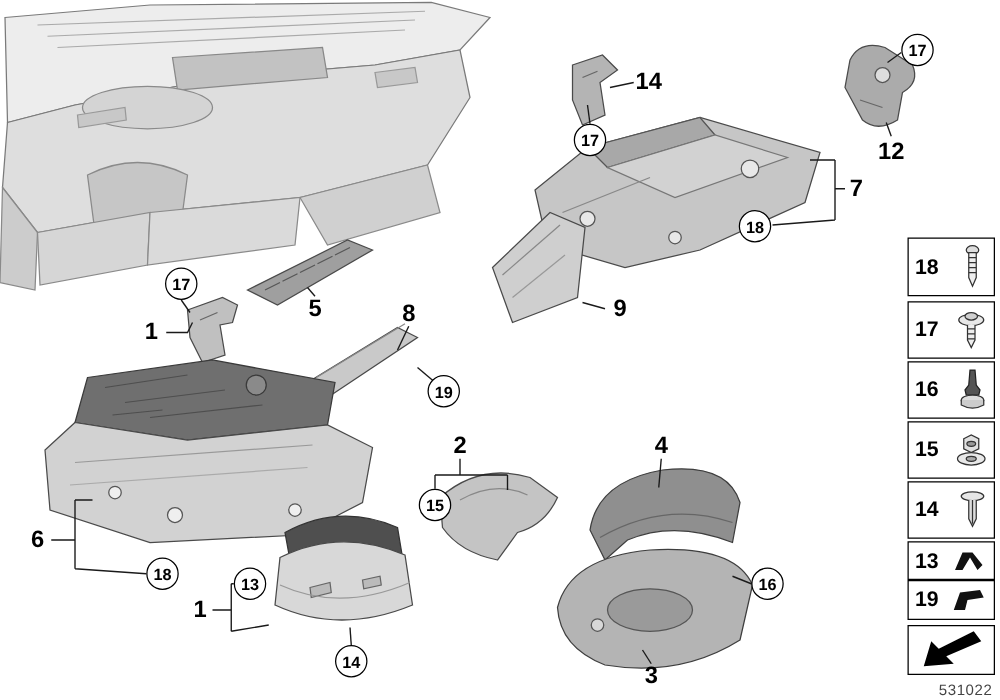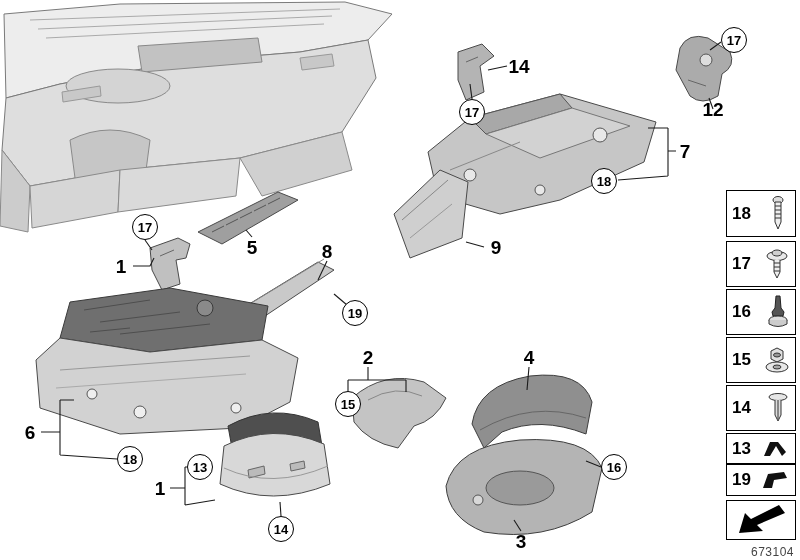--- a/index.html
+++ b/index.html
@@ -162,21 +162,21 @@
   <div class="plain-label" style="left:368px;top:357px">2</div>
   <div class="plain-label" style="left:521px;top:541px">3</div>
   <div class="plain-label" style="left:529px;top:357px">4</div>
   <div class="plain-label" style="left:252px;top:247px">5</div>
   <div class="plain-label" style="left:30px;top:432px">6</div>
   <div class="plain-label" style="left:685px;top:151px">7</div>
   <div class="plain-label" style="left:327px;top:251px">8</div>
   <div class="plain-label" style="left:496px;top:247px">9</div>
   <div class="plain-label" style="left:121px;top:266px">1</div>
   <div class="plain-label" style="left:519px;top:66px">14</div>
-  <div class="plain-label" style="left:713px;top:109px">12</div>
+  <div class="plain-label" style="left:713px;top:122px">12</div>
 
   <div class="callout" style="left:472px;top:112px">17</div>
   <div class="callout" style="left:734px;top:40px">17</div>
   <div class="callout" style="left:145px;top:227px">17</div>
   <div class="callout" style="left:604px;top:181px">18</div>
   <div class="callout" style="left:130px;top:459px">18</div>
   <div class="callout" style="left:355px;top:313px">19</div>
   <div class="callout" style="left:348px;top:404px">15</div>
   <div class="callout" style="left:200px;top:467px">13</div>
   <div class="callout" style="left:281px;top:529px">14</div>
@@ -242,15 +242,15 @@
       <path d="M3,20 L8,6 L24,4 L27,10 L14,12 L12,20 Z" fill="#111111"></path>
     </svg>
   </div>
 
   <div class="arrow-box" style="top:500px;height:40px">
     <svg width="56" height="34" viewBox="0 0 56 34">
       <path d="M46,2 L52,10 L24,22 L30,28 L6,30 L12,10 L18,16 Z" fill="#000000"></path>
     </svg>
   </div>
 
-  <div class="part-number">673104</div>
+  <div class="part-number">531022</div>
 
 </div>
 
 </body></html>

